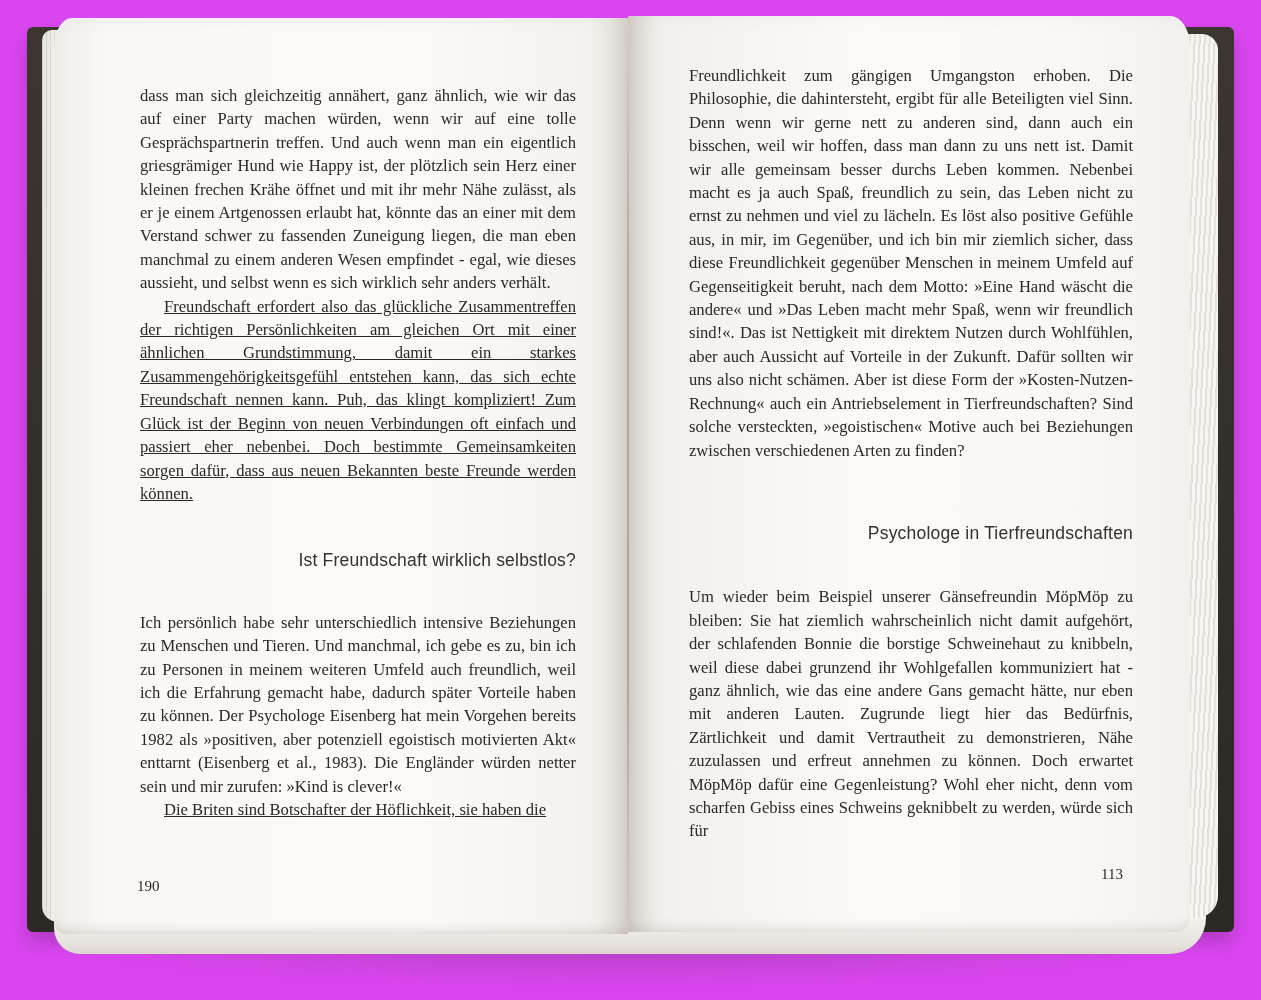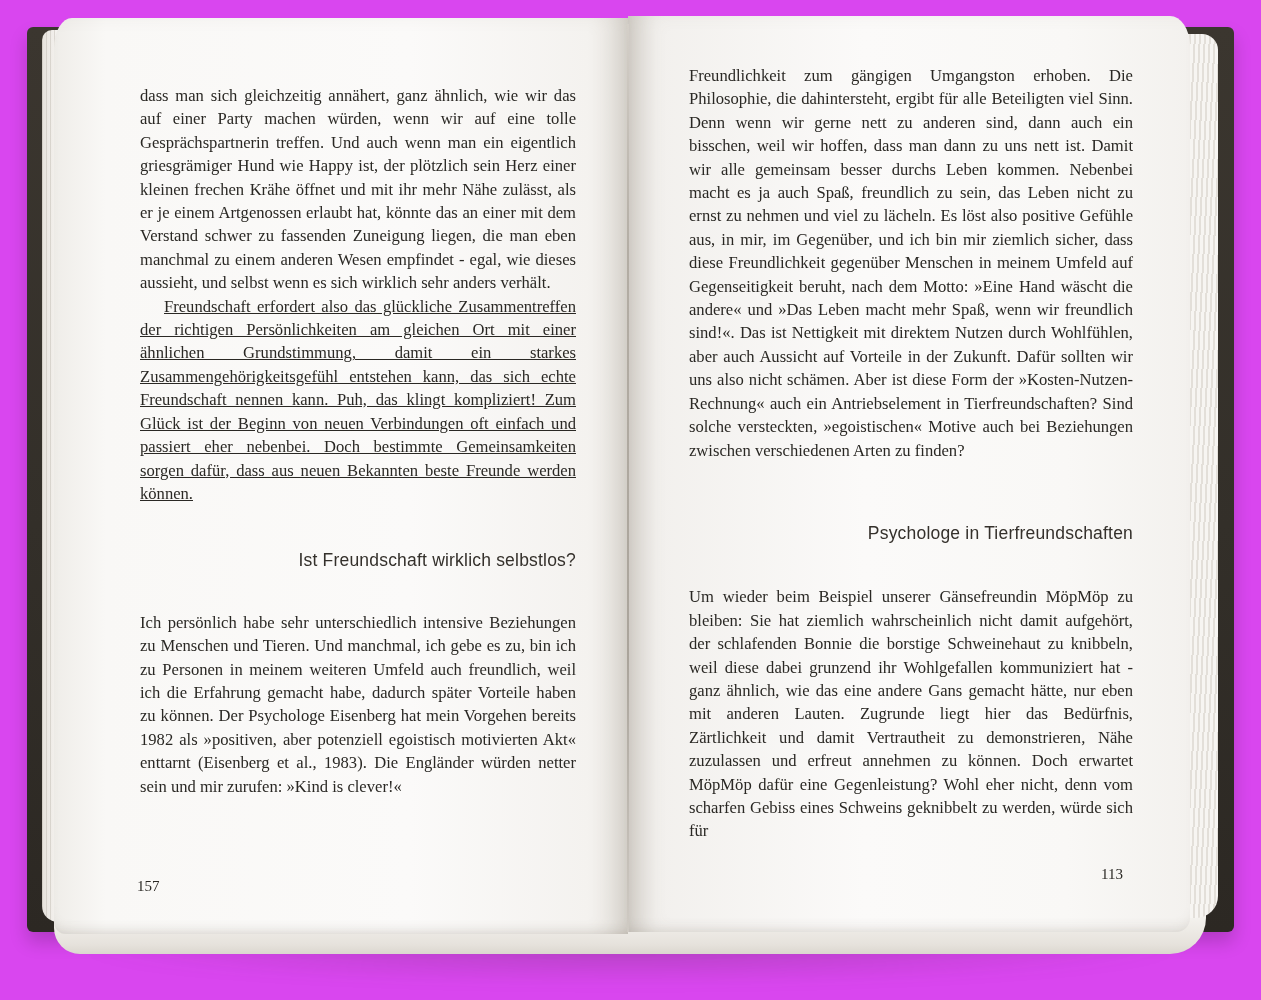--- a/index.html
+++ b/index.html
@@ -123,24 +123,25 @@
 
   <div class="page-left"></div>
   <div class="page-right"></div>
   <div class="gutter"></div>
 
   <div class="page-text left-text">
     <p>dass man sich gleichzeitig annähert, ganz ähnlich, wie wir das auf einer Party machen würden, wenn wir auf eine tolle Gesprächspartnerin treffen. Und auch wenn man ein eigentlich griesgrämiger Hund wie Happy ist, der plötzlich sein Herz einer kleinen frechen Krähe öffnet und mit ihr mehr Nähe zulässt, als er je einem Artgenossen erlaubt hat, könnte das an einer mit dem Verstand schwer zu fassenden Zuneigung liegen, die man eben manchmal zu einem anderen Wesen empfindet - egal, wie dieses aussieht, und selbst wenn es sich wirklich sehr anders verhält.</p>
     <p class="indent">Freundschaft erfordert also das glückliche Zusammentreffen der richtigen Persönlichkeiten am gleichen Ort mit einer ähnlichen Grundstimmung, damit ein starkes Zusammengehörigkeitsgefühl entstehen kann, das sich echte Freundschaft nennen kann. Puh, das klingt kompliziert! Zum Glück ist der Beginn von neuen Verbindungen oft einfach und passiert eher nebenbei. Doch bestimmte Gemeinsamkeiten sorgen dafür, dass aus neuen Bekannten beste Freunde werden können.</p>
     <p class="section-heading">Ist Freundschaft wirklich selbstlos?</p>
     <p>Ich persönlich habe sehr unterschiedlich intensive Beziehungen zu Menschen und Tieren. Und manchmal, ich gebe es zu, bin ich zu Personen in meinem weiteren Umfeld auch freundlich, weil ich die Erfahrung gemacht habe, dadurch später Vorteile haben zu können. Der Psychologe Eisenberg hat mein Vorgehen bereits 1982 als »positiven, aber potenziell egoistisch motivierten Akt« enttarnt (Eisenberg et al., 1983). Die Engländer würden netter sein und mir zurufen: »Kind is clever!«</p>
+    <p class="indent">Die Briten sind Botschafter der Höflichkeit, sie haben die</p>
   </div>
 
   <div class="page-text right-text">
     <p>Freundlichkeit zum gängigen Umgangston erhoben. Die Philosophie, die dahintersteht, ergibt für alle Beteiligten viel Sinn. Denn wenn wir gerne nett zu anderen sind, dann auch ein bisschen, weil wir hoffen, dass man dann zu uns nett ist. Damit wir alle gemeinsam besser durchs Leben kommen. Nebenbei macht es ja auch Spaß, freundlich zu sein, das Leben nicht zu ernst zu nehmen und viel zu lächeln. Es löst also positive Gefühle aus, in mir, im Gegenüber, und ich bin mir ziemlich sicher, dass diese Freundlichkeit gegenüber Menschen in meinem Umfeld auf Gegenseitigkeit beruht, nach dem Motto: »Eine Hand wäscht die andere« und »Das Leben macht mehr Spaß, wenn wir freundlich sind!«. Das ist Nettigkeit mit direktem Nutzen durch Wohlfühlen, aber auch Aussicht auf Vorteile in der Zukunft. Dafür sollten wir uns also nicht schämen. Aber ist diese Form der »Kosten-Nutzen-Rechnung« auch ein Antriebselement in Tierfreundschaften? Sind solche versteckten, »egoistischen« Motive auch bei Beziehungen zwischen verschiedenen Arten zu finden?</p>
     <p class="section-heading">Psychologe in Tierfreundschaften</p>
     <p>Um wieder beim Beispiel unserer Gänsefreundin MöpMöp zu bleiben: Sie hat ziemlich wahrscheinlich nicht damit aufgehört, der schlafenden Bonnie die borstige Schweinehaut zu knibbeln, weil diese dabei grunzend ihr Wohlgefallen kommuniziert hat - ganz ähnlich, wie das eine andere Gans gemacht hätte, nur eben mit anderen Lauten. Zugrunde liegt hier das Bedürfnis, Zärtlichkeit und damit Vertrautheit zu demonstrieren, Nähe zuzulassen und erfreut annehmen zu können. Doch erwartet MöpMöp dafür eine Gegenleistung? Wohl eher nicht, denn vom scharfen Gebiss eines Schweins geknibbelt zu werden, würde sich für</p>
   </div>
 
-  <div class="page-number pn-left">157</div>
+  <div class="page-number pn-left">190</div>
   <div class="page-number pn-right">113</div>
 
 </div>
 
 </body></html>

